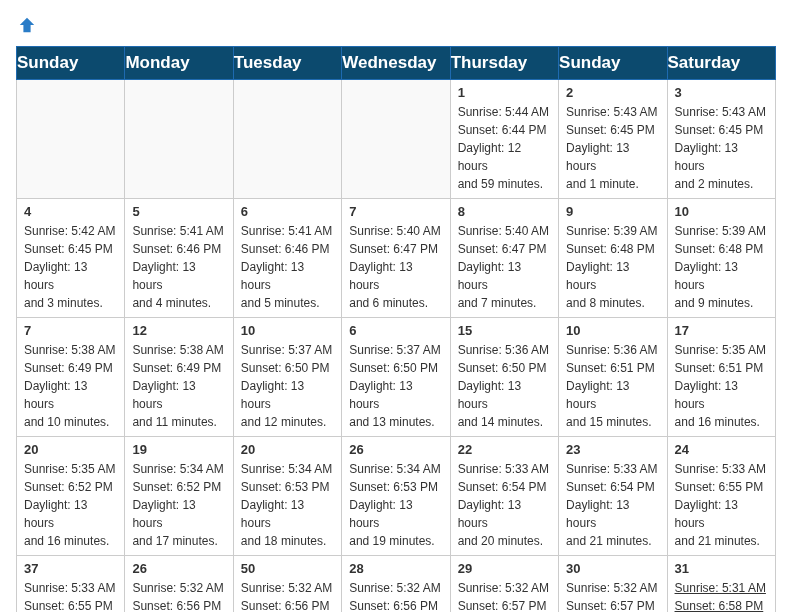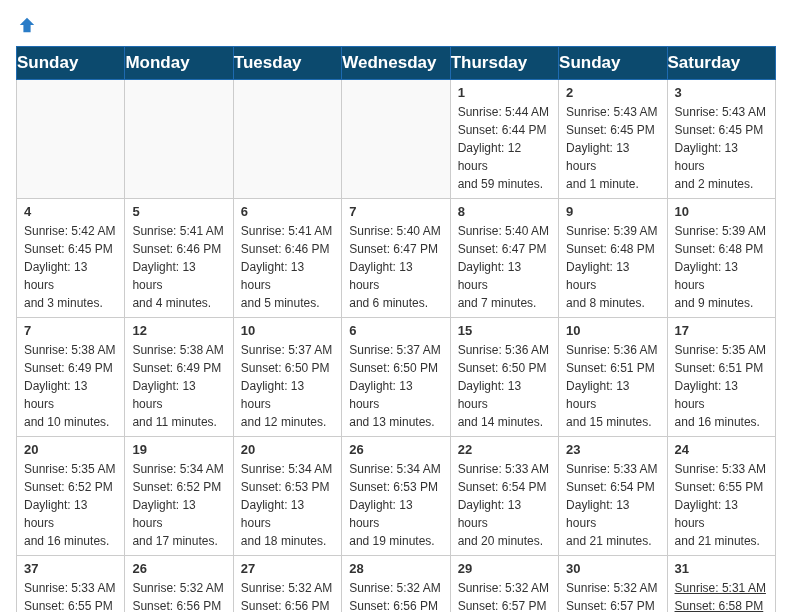--- a/index.html
+++ b/index.html
@@ -310,21 +310,21 @@
 and 22 minutes.</div>
         </td>
         <td>
           <div class="day-number">26</div>
           <div class="day-info" style="white-space: pre-line;">Sunrise: 5:32 AM
 Sunset: 6:56 PM
 Daylight: 13 hours
 and 23 minutes.</div>
         </td>
         <td>
-          <div class="day-number">27</div>
+          <div class="day-number">50</div>
           <div class="day-info" style="white-space: pre-line;">Sunrise: 5:32 AM
 Sunset: 6:56 PM
 Daylight: 13 hours
 and 23 minutes.</div>
         </td>
         <td>
           <div class="day-number">28</div>
           <div class="day-info" style="white-space: pre-line;">Sunrise: 5:32 AM
 Sunset: 6:56 PM
 Daylight: 13 hours

